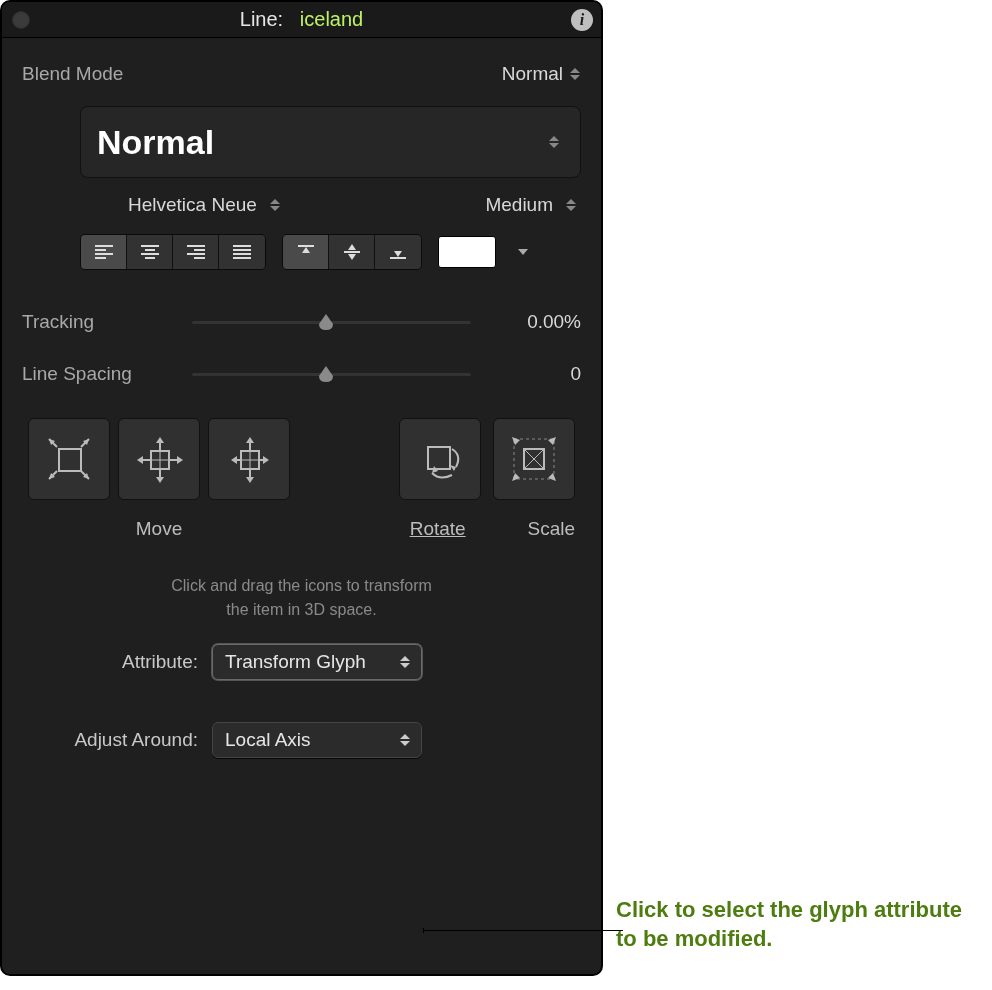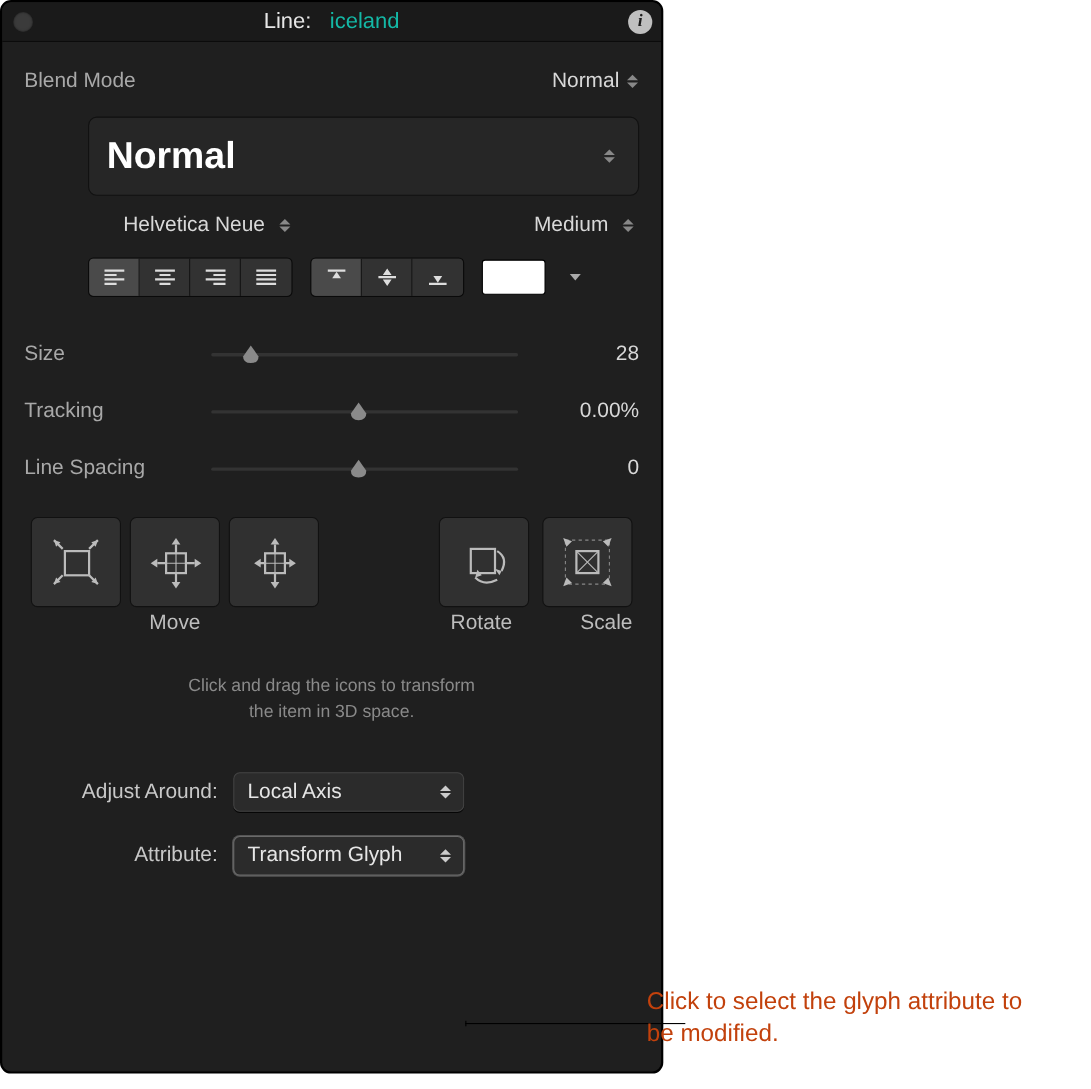--- a/index.html
+++ b/index.html
@@ -38,21 +38,21 @@
     background: #3b3b3b;
     box-shadow: inset 0 0 2px rgba(0,0,0,.6);
   }
   .title-wrap {
     text-align: center;
     line-height: 34px;
     color: #e6e6e6;
     font-size: 20px;
   }
   .title-label { color: #e6e6e6; }
-  .title-name  { color: #14b8a6; }
+  .title-name  { color: #bef264; }
   .info-btn {
     position: absolute;
     right: 8px; top: 7px;
     width: 22px; height: 22px;
     border-radius: 50%;
     background: #bfbfbf;
     color: #1a1a1a;
     font: italic bold 16px Georgia, serif;
     text-align: center;
     line-height: 22px;
@@ -189,21 +189,21 @@
   .tgroup { display:flex; gap:8px; }
   .tool {
     width:82px; height:82px;
     background:#303030;
     border:1px solid #111;
     border-radius:6px;
     display:flex; align-items:center; justify-content:center;
   }
   .labels-row {
     display:flex; justify-content:space-between;
-    padding:0 6px; margin-top:4px;
+    padding:0 6px; margin-top:18px;
     color:#bdbdbd; font-size:19px;
   }
 
   .hint {
     margin-top:34px;
     text-align:center;
     color:#8a8a8a;
     line-height:1.5;
     font-size:16px;
   }
@@ -226,25 +226,26 @@
     padding:0 10px 0 12px;
     color:#e6e6e6;
   }
   .popup.highlight { border-color:#6a6a6a; box-shadow:0 0 0 1px #555; }
   .popup .stepper-caret .caret-up { border-bottom-color:#ccc; }
   .popup .stepper-caret .caret-down{ border-top-color:#ccc; }
 
   
   .callout {
     position:absolute;
-    left:588px; top:896px;
+    left:616px; top:896px;
     width:352px;
-    color:#c2410c;
+    color:#4d7c0f;
     font-size:22px;
     line-height:1.3;
+    font-weight:bold;
   }
   .leader {
     position:absolute;
     left:423px; top:930px;
     width:200px; height:1px;
     background:#000;
   }
   .leader::before {
     content:"";
     position:absolute; left:0; top:-2px;
@@ -282,21 +283,21 @@
 
     <div class="style-popup">
       <span class="big">Normal</span>
       <span class="stepper-caret">
         <span class="caret-up"></span>
           <span class="caret-down"></span>
       </span>
     </div>
 
     <div class="font-line">
-      <div class="popup-inline" style="margin-left:30px;">
+      <div class="popup-inline" style="margin-left:46px;">
         <span>Helvetica Neue</span>
         <span class="stepper-caret">
           <span class="caret-up"></span>
             <span class="caret-down"></span>
         </span>
       </div>
       <div class="popup-inline">
         <span>Medium</span>
         <span class="stepper-caret">
           <span class="caret-up"></span>
@@ -367,32 +368,20 @@
               <path d="M10 14 L6 8 L14 8 Z" fill="#ddd"></path>
             </svg>
         </div>
       </div>
       <div class="colorwell"></div>
       <div class="disclosure">
         <div class="chev"></div>
       </div>
     </div>
 
-    <div class="row">
-      <div class="label">Size</div>
-      <div class="slider-track">
-          <div class="track-line"></div>
-        <div class="thumb" style="left:calc(13% - 9px);">
-          <svg width="18" height="20">
-              <path d="M9 2 L16 12 Q16 18 9 18 Q2 18 2 12 Z" fill="#8a8a8a"></path>
-            </svg>
-          </div>
-        </div>
-      <div class="value-cell">28</div>
-    </div>
     <div class="row">
       <div class="label">Tracking</div>
       <div class="slider-track">
           <div class="track-line"></div>
         <div class="thumb" style="left:calc(48% - 9px);">
           <svg width="18" height="20">
               <path d="M9 2 L16 12 Q16 18 9 18 Q2 18 2 12 Z" fill="#8a8a8a"></path>
             </svg>
           </div>
         </div>
@@ -482,47 +471,47 @@
                 <path d="M50 50 l-8 -3 l5 -5 z"></path>
               </g>
             </svg>
         </div>
       </div>
     </div>
 
     <div class="labels-row">
       <div style="width:262px; text-align:center;">Move</div>
       <div style="width:94px;"></div>
-      <div style="width:82px; text-align:center;">Rotate</div>
+      <div style="width:82px; text-align:center;text-decoration:underline;">Rotate</div>
       <div style="width:90px; text-align:right;">Scale</div>
     </div>
 
     <div class="hint">
       <span>Click and drag the icons to transform</span><br>
       <span>the item in 3D space.</span>
     </div>
 
+    <div class="prow">
+      <div class="plabel">Attribute:</div>
+      <div class="popup highlight">
+        <span>Transform Glyph</span>
+        <span class="stepper-caret">
+            <span class="caret-up"></span>
+            <span class="caret-down"></span>
+          </span>
+      </div>
+    </div>
     <div class="prow" style="margin-top:42px;">
       <div class="plabel">Adjust Around:</div>
       <div class="popup">
         <span>Local Axis</span>
         <span class="stepper-caret">
             <span class="caret-up"></span>
             <span class="caret-down"></span>
           </span>
       </div>
     </div>
-    <div class="prow">
-      <div class="plabel">Attribute:</div>
-      <div class="popup highlight">
-        <span>Transform Glyph</span>
-        <span class="stepper-caret">
-            <span class="caret-up"></span>
-            <span class="caret-down"></span>
-          </span>
-      </div>
-    </div>
 
   </div>
 </div>
 
 <div class="leader"></div>
 <div class="callout">Click to select the glyph attribute to be modified.</div>
 
 </body></html>

